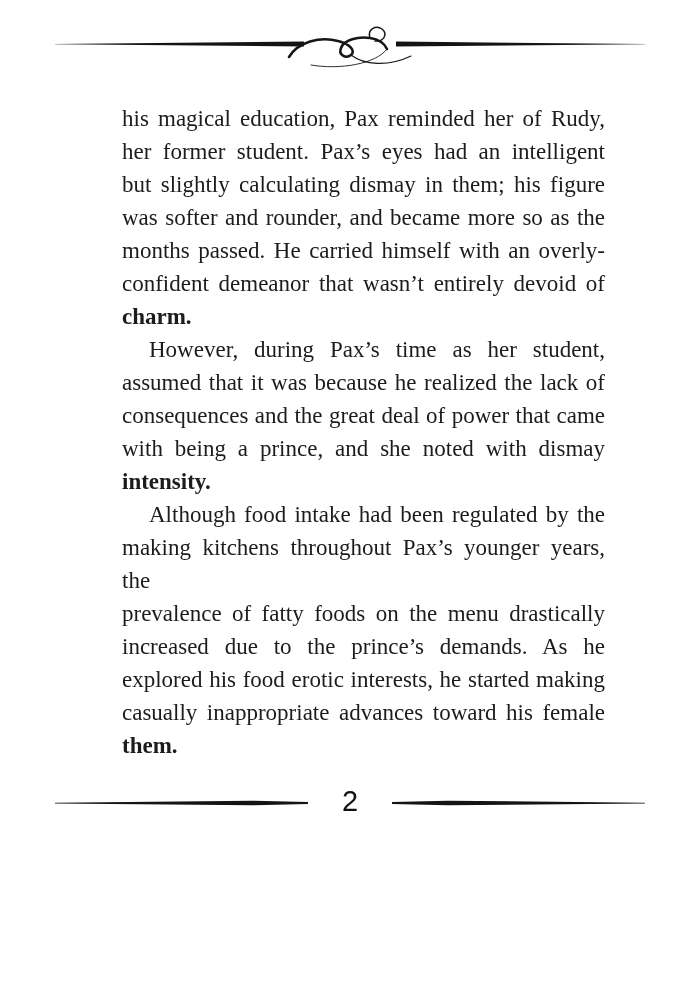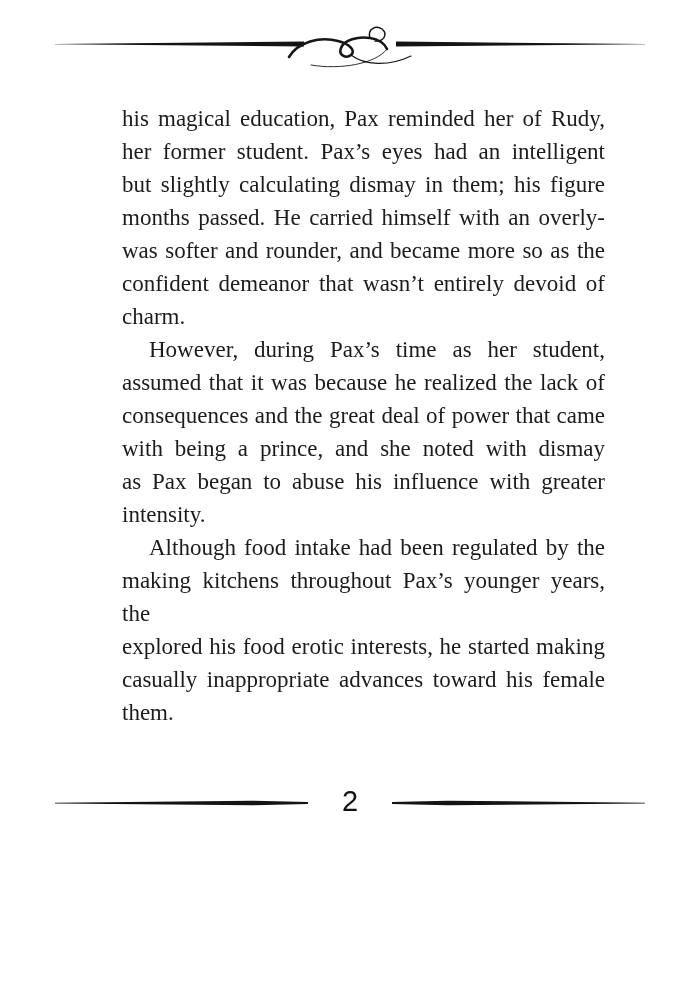--- a/index.html
+++ b/index.html
@@ -43,20 +43,21 @@
     line-height: 33px;
     color: #1c1c1c;
   }
   .tline {
     text-align: justify;
     text-align-last: justify;
   }
   .tline.last {
     text-align: right;
     text-align-last: left;
+    font-weight: bold;
   }
   .tline.indent { text-indent: 27px; }
 
   
   .footer {
     position: absolute;
     left: 55px; right: 55px;
     bottom: 30px;
     height: 50px;
     display: flex;
@@ -96,36 +97,37 @@
         <polygon points="0,1.6 250,3.9 250,4.3 0,6.4" fill="#141414"></polygon>
       </svg>
     </div>
   </div>
 
   <div class="text-block">
       <div>
         <div class="tline">his magical education, Pax reminded her of Rudy,</div>
         <div class="tline">her former student. Pax’s eyes had an intelligent</div>
         <div class="tline">but slightly calculating dismay in them; his figure</div>
+        <div class="tline">was softer and rounder, and became more so as the</div>
         <div class="tline">months passed. He carried himself with an overly-</div>
-        <div class="tline">was softer and rounder, and became more so as the</div>
         <div class="tline">confident demeanor that wasn’t entirely devoid of</div>
         <div class="tline last">charm.</div>
       </div>
       <div>
         <div class="tline indent">However, during Pax’s time as her student,</div>
         <div class="tline">assumed that it was because he realized the lack of</div>
         <div class="tline">consequences and the great deal of power that came</div>
         <div class="tline">with being a prince, and she noted with dismay</div>
-        <div class="tline">as Pax began to abuse his influence with greater</div>
         <div class="tline last">intensity.</div>
       </div>
       <div>
         <div class="tline indent">Although food intake had been regulated by the</div>
         <div class="tline">making kitchens throughout Pax’s younger years, the</div>
+        <div class="tline">prevalence of fatty foods on the menu drastically</div>
+        <div class="tline">increased due to the prince’s demands. As he</div>
         <div class="tline">explored his food erotic interests, he started making</div>
         <div class="tline">casually inappropriate advances toward his female</div>
         <div class="tline last">them.</div>
       </div>
     </div>
 
   <div class="footer">
     <div class="rule">
       <svg viewBox="0 0 250 8" preserveAspectRatio="none" aria-hidden="true">
         <polygon points="0,3.8 195,1.7 250,3.1 250,4.9 195,6.3 0,4.4" fill="#141414"></polygon>

